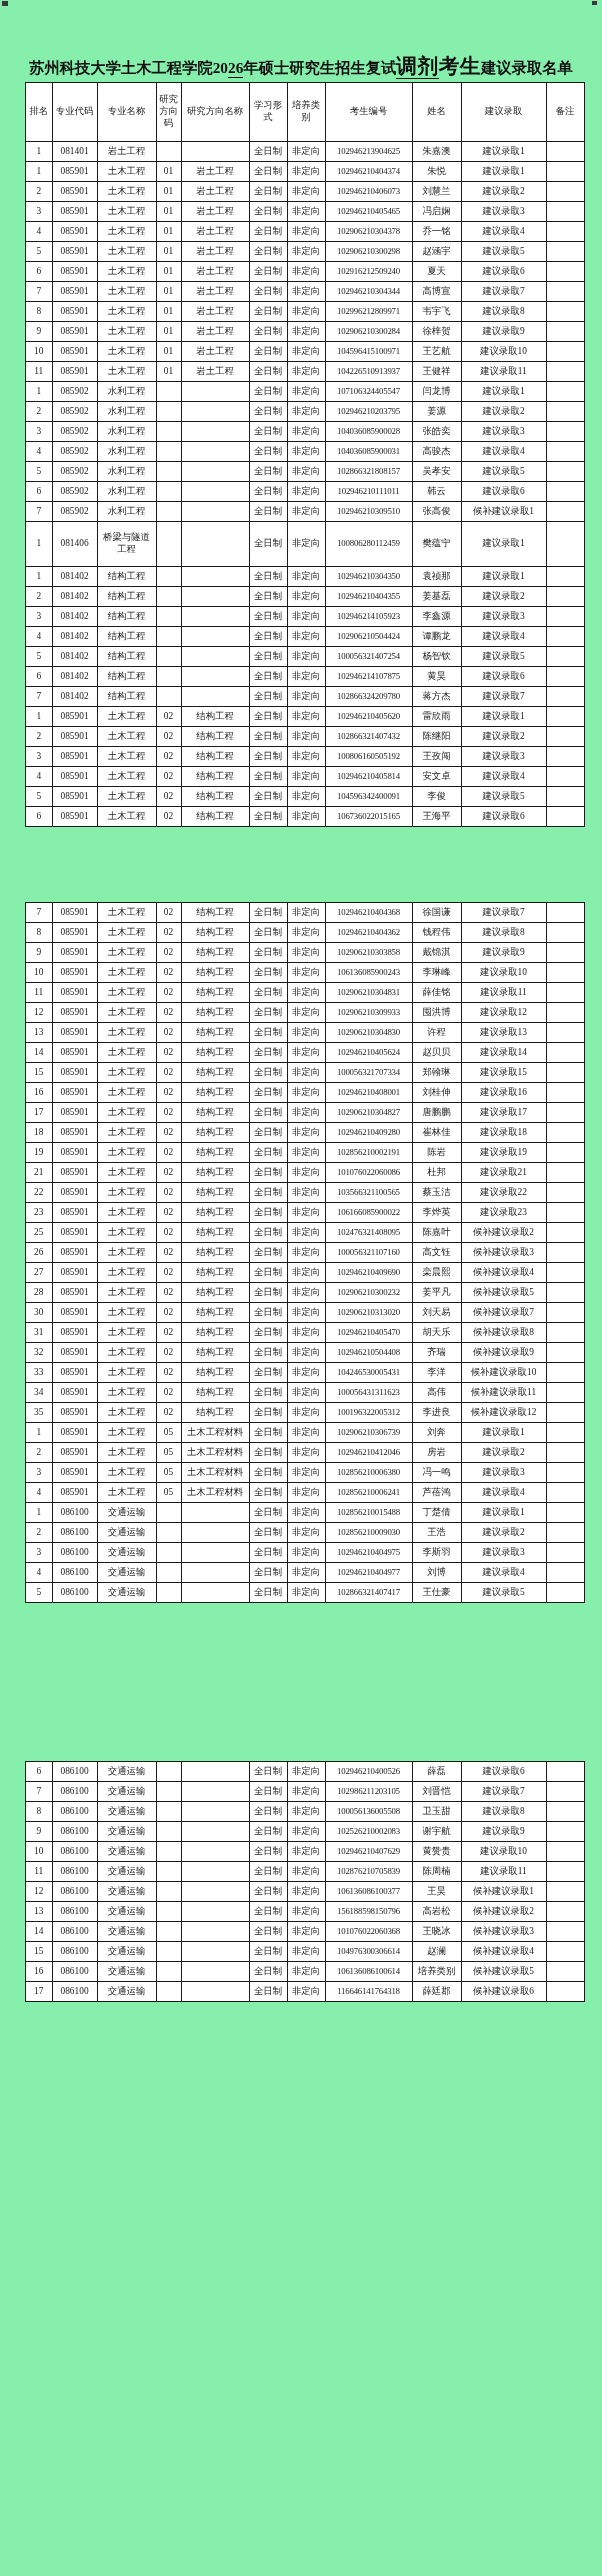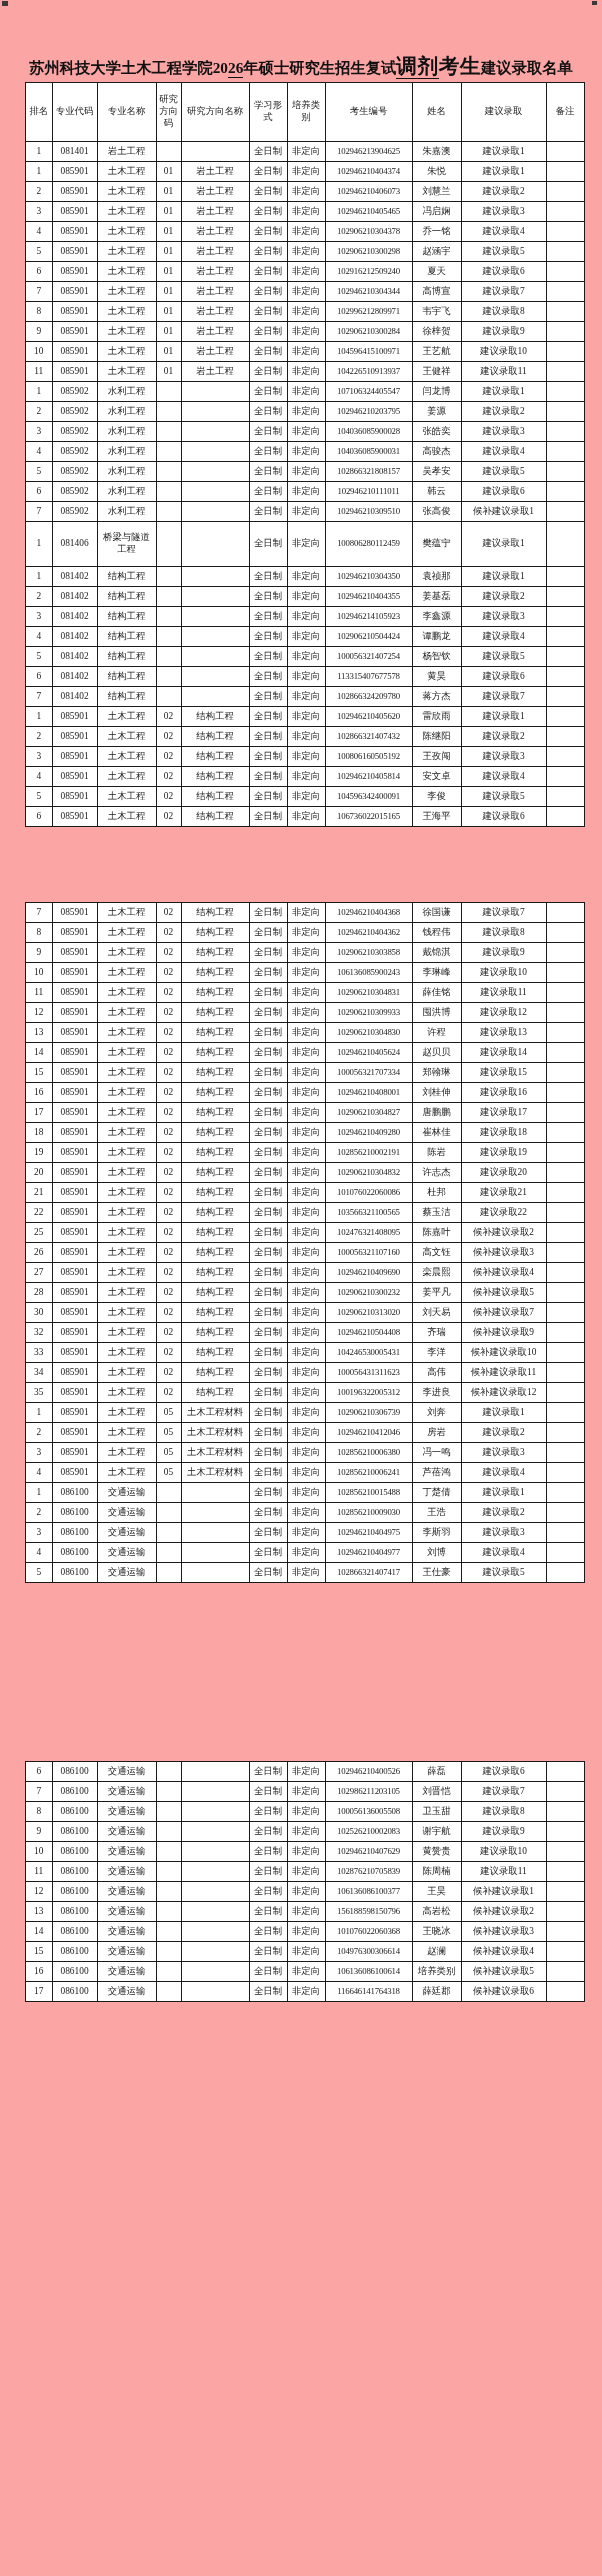--- a/index.html
+++ b/index.html
@@ -1,20 +1,20 @@
 <!DOCTYPE html>
 <html style="font-size:9.4px"><head>
 <meta charset="utf-8">
 <style>
   html,body{margin:0;padding:0;background:#e8e8e8;}
   .canvas{
     position:relative;
     width:602px;
     height:2576px;
-    background:#fca5a5;
+    background:#86efac;
     margin:0 auto;
     overflow:hidden;
     font-family:"Liberation Serif", serif;
     color:#1a1a1a;
   }
   .scan-mark{position:absolute;background:#3a3a3a;}
   .scan-mark.left{left:1.8px;top:1.2px;width:6.5px;height:5.3px;}
   .scan-mark.right{left:592px;top:1.2px;width:4.7px;height:4.1px;}
   .doc-title{
     position:absolute;
@@ -429,21 +429,21 @@
           <td></td>
         </tr>
         <tr>
           <td>6</td>
           <td>081402</td>
           <td>结构工程</td>
           <td></td>
           <td></td>
           <td>全日制</td>
           <td>非定向</td>
-          <td class="num">113315407677578</td>
+          <td class="num">102946214107875</td>
           <td>黄昊</td>
           <td>建议录取6</td>
           <td></td>
         </tr>
         <tr>
           <td>7</td>
           <td>081402</td>
           <td>结构工程</td>
           <td></td>
           <td></td>
@@ -712,33 +712,20 @@
           <td>02</td>
           <td>结构工程</td>
           <td>全日制</td>
           <td>非定向</td>
           <td class="num">102856210002191</td>
           <td>陈岩</td>
           <td>建议录取19</td>
           <td></td>
         </tr>
         <tr>
-          <td>20</td>
-          <td>085901</td>
-          <td>土木工程</td>
-          <td>02</td>
-          <td>结构工程</td>
-          <td>全日制</td>
-          <td>非定向</td>
-          <td class="num">102906210304832</td>
-          <td>许志杰</td>
-          <td>建议录取20</td>
-          <td></td>
-        </tr>
-        <tr>
           <td>21</td>
           <td>085901</td>
           <td>土木工程</td>
           <td>02</td>
           <td>结构工程</td>
           <td>全日制</td>
           <td>非定向</td>
           <td class="num">101076022060086</td>
           <td>杜邦</td>
           <td>建议录取21</td>
@@ -751,20 +738,33 @@
           <td>02</td>
           <td>结构工程</td>
           <td>全日制</td>
           <td>非定向</td>
           <td class="num">103566321100565</td>
           <td>蔡玉洁</td>
           <td>建议录取22</td>
           <td></td>
         </tr>
         <tr>
+          <td>23</td>
+          <td>085901</td>
+          <td>土木工程</td>
+          <td>02</td>
+          <td>结构工程</td>
+          <td>全日制</td>
+          <td>非定向</td>
+          <td class="num">106166085900022</td>
+          <td>李烨英</td>
+          <td>建议录取23</td>
+          <td></td>
+        </tr>
+        <tr>
           <td>25</td>
           <td>085901</td>
           <td>土木工程</td>
           <td>02</td>
           <td>结构工程</td>
           <td>全日制</td>
           <td>非定向</td>
           <td class="num">102476321408095</td>
           <td>陈嘉叶</td>
           <td>候补建议录取2</td>
@@ -813,20 +813,33 @@
           <td>30</td>
           <td>085901</td>
           <td>土木工程</td>
           <td>02</td>
           <td>结构工程</td>
           <td>全日制</td>
           <td>非定向</td>
           <td class="num">102906210313020</td>
           <td>刘天易</td>
           <td>候补建议录取7</td>
+          <td></td>
+        </tr>
+        <tr>
+          <td>31</td>
+          <td>085901</td>
+          <td>土木工程</td>
+          <td>02</td>
+          <td>结构工程</td>
+          <td>全日制</td>
+          <td>非定向</td>
+          <td class="num">102946210405470</td>
+          <td>胡天乐</td>
+          <td>候补建议录取8</td>
           <td></td>
         </tr>
         <tr>
           <td>32</td>
           <td>085901</td>
           <td>土木工程</td>
           <td>02</td>
           <td>结构工程</td>
           <td>全日制</td>
           <td>非定向</td>

